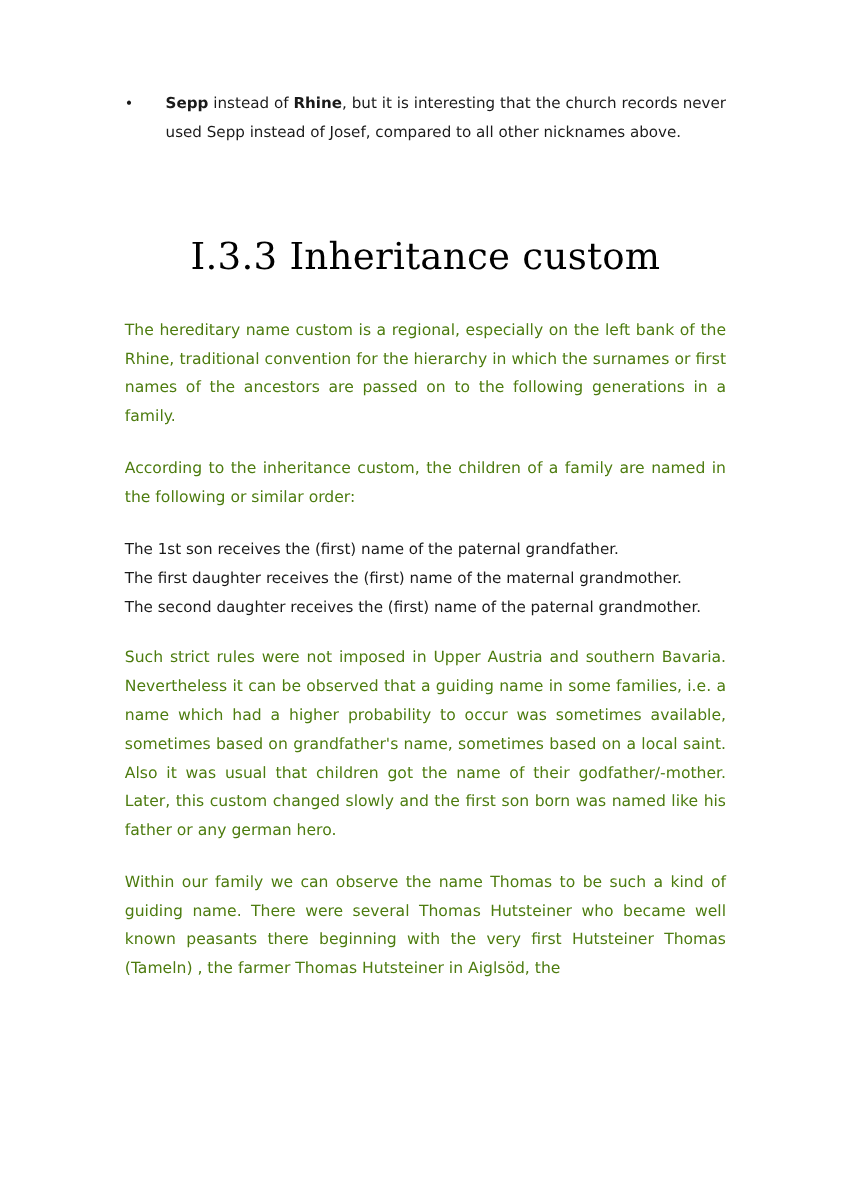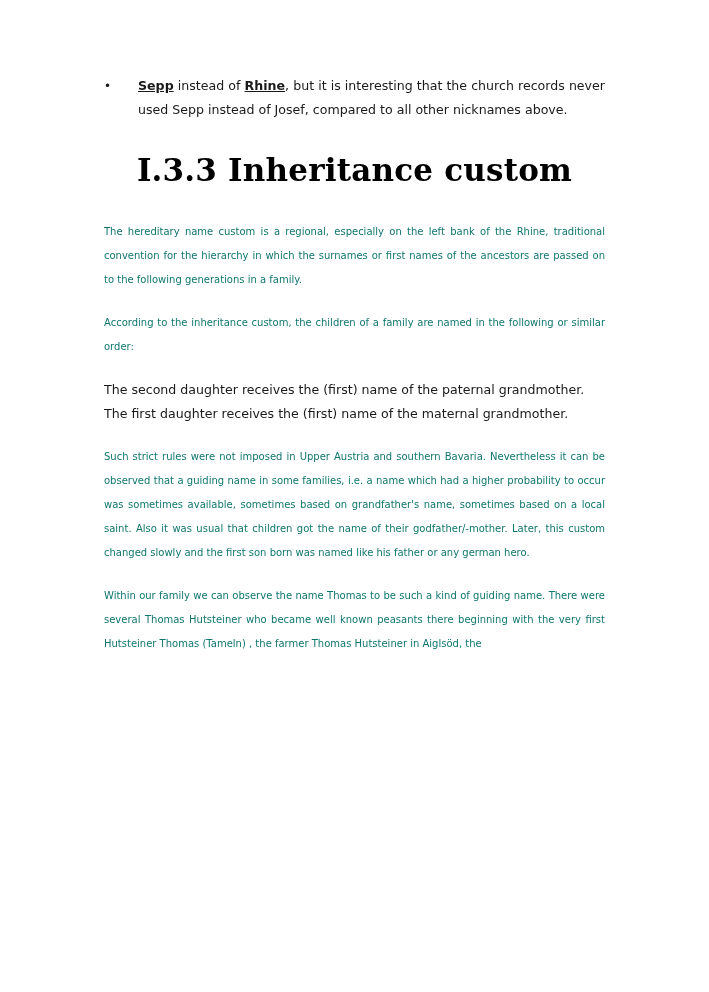--- a/index.html
+++ b/index.html
@@ -44,39 +44,39 @@
     text-align: justify;
     color: #1a1a1a;
   }
   .bullet-item .dot {
     position: absolute;
     left: 0px;
     top: 0px;
     font-size: 12px;
     line-height: 24px;
   }
-  .bullet-item b { font-weight: bold; text-decoration: underline; }
+  .bullet-item b { font-weight: bold; }
 
   h1.chapter-title {
     font-family: "DejaVu Serif", serif;
-    font-weight: bold;
+    font-weight: normal;
     font-size: 31px;
     line-height: 40px;
     text-align: center;
-    margin: 28px 0 30px 0;
+    margin: 72px 0 30px 0;
     letter-spacing: 0.2px;
     color: #000000;
   }
 
   p.body-par {
-    font-size: 10px;
+    font-size: 13px;
     line-height: 24px;
     text-align: justify;
     margin: 0 0 19px 0;
-    color: #0f766e;
+    color: #4d7c0f;
   }
   p.body-par.last { margin-bottom: 0; }
 
   .rule-block {
     font-size: 12.6px;
     line-height: 24px;
     text-align: justify;
     margin: 0 0 19px 0;
     color: #1a1a1a;
   }
@@ -106,22 +106,23 @@
         <span class="dot">•</span><b>Sepp</b><span> instead of </span><b>Rhine</b><span>, but it is interesting that the church records never used Sepp instead of Josef, compared to all other nicknames above.</span>
       </li>
     </ul>
 
     <h1 class="chapter-title">I.3.3 Inheritance custom</h1>
 
     <p class="body-par">The hereditary name custom is a regional, especially on the left bank of the Rhine, traditional convention for the hierarchy in which the surnames or first names of the ancestors are passed on to the following generations in a family.</p>
     <p class="body-par">According to the inheritance custom, the children of a family are named in the following or similar order:</p>
 
     <div class="rule-block">
+      <div class="rule-line nojust">The 1st son receives the (first) name of the paternal grandfather.</div>
+      <div class="rule-line">The first daughter receives the (first) name of the maternal grandmother.</div>
       <div class="rule-line">The second daughter receives the (first) name of the paternal grandmother.</div>
-      <div class="rule-line">The first daughter receives the (first) name of the maternal grandmother.</div>
     </div>
 
     <p class="body-par">Such strict rules were not imposed in Upper Austria and southern Bavaria. Nevertheless it can be observed that a guiding name in some families, i.e. a name which had a higher probability to occur was sometimes available, sometimes based on grandfather's name, sometimes based on a local saint.  Also it was usual that children got the name of their godfather/-mother. Later, this custom changed slowly and the first son born was named like his father or any german hero.</p>
     <p class="body-par last">Within our family we can observe the name Thomas to be such a kind of guiding name. There were several Thomas Hutsteiner who became well known peasants there beginning with the very first Hutsteiner Thomas (Tameln) , the farmer Thomas Hutsteiner in Aiglsöd, the</p>
 
   </div>
 
 </div>
 
 </body></html>

